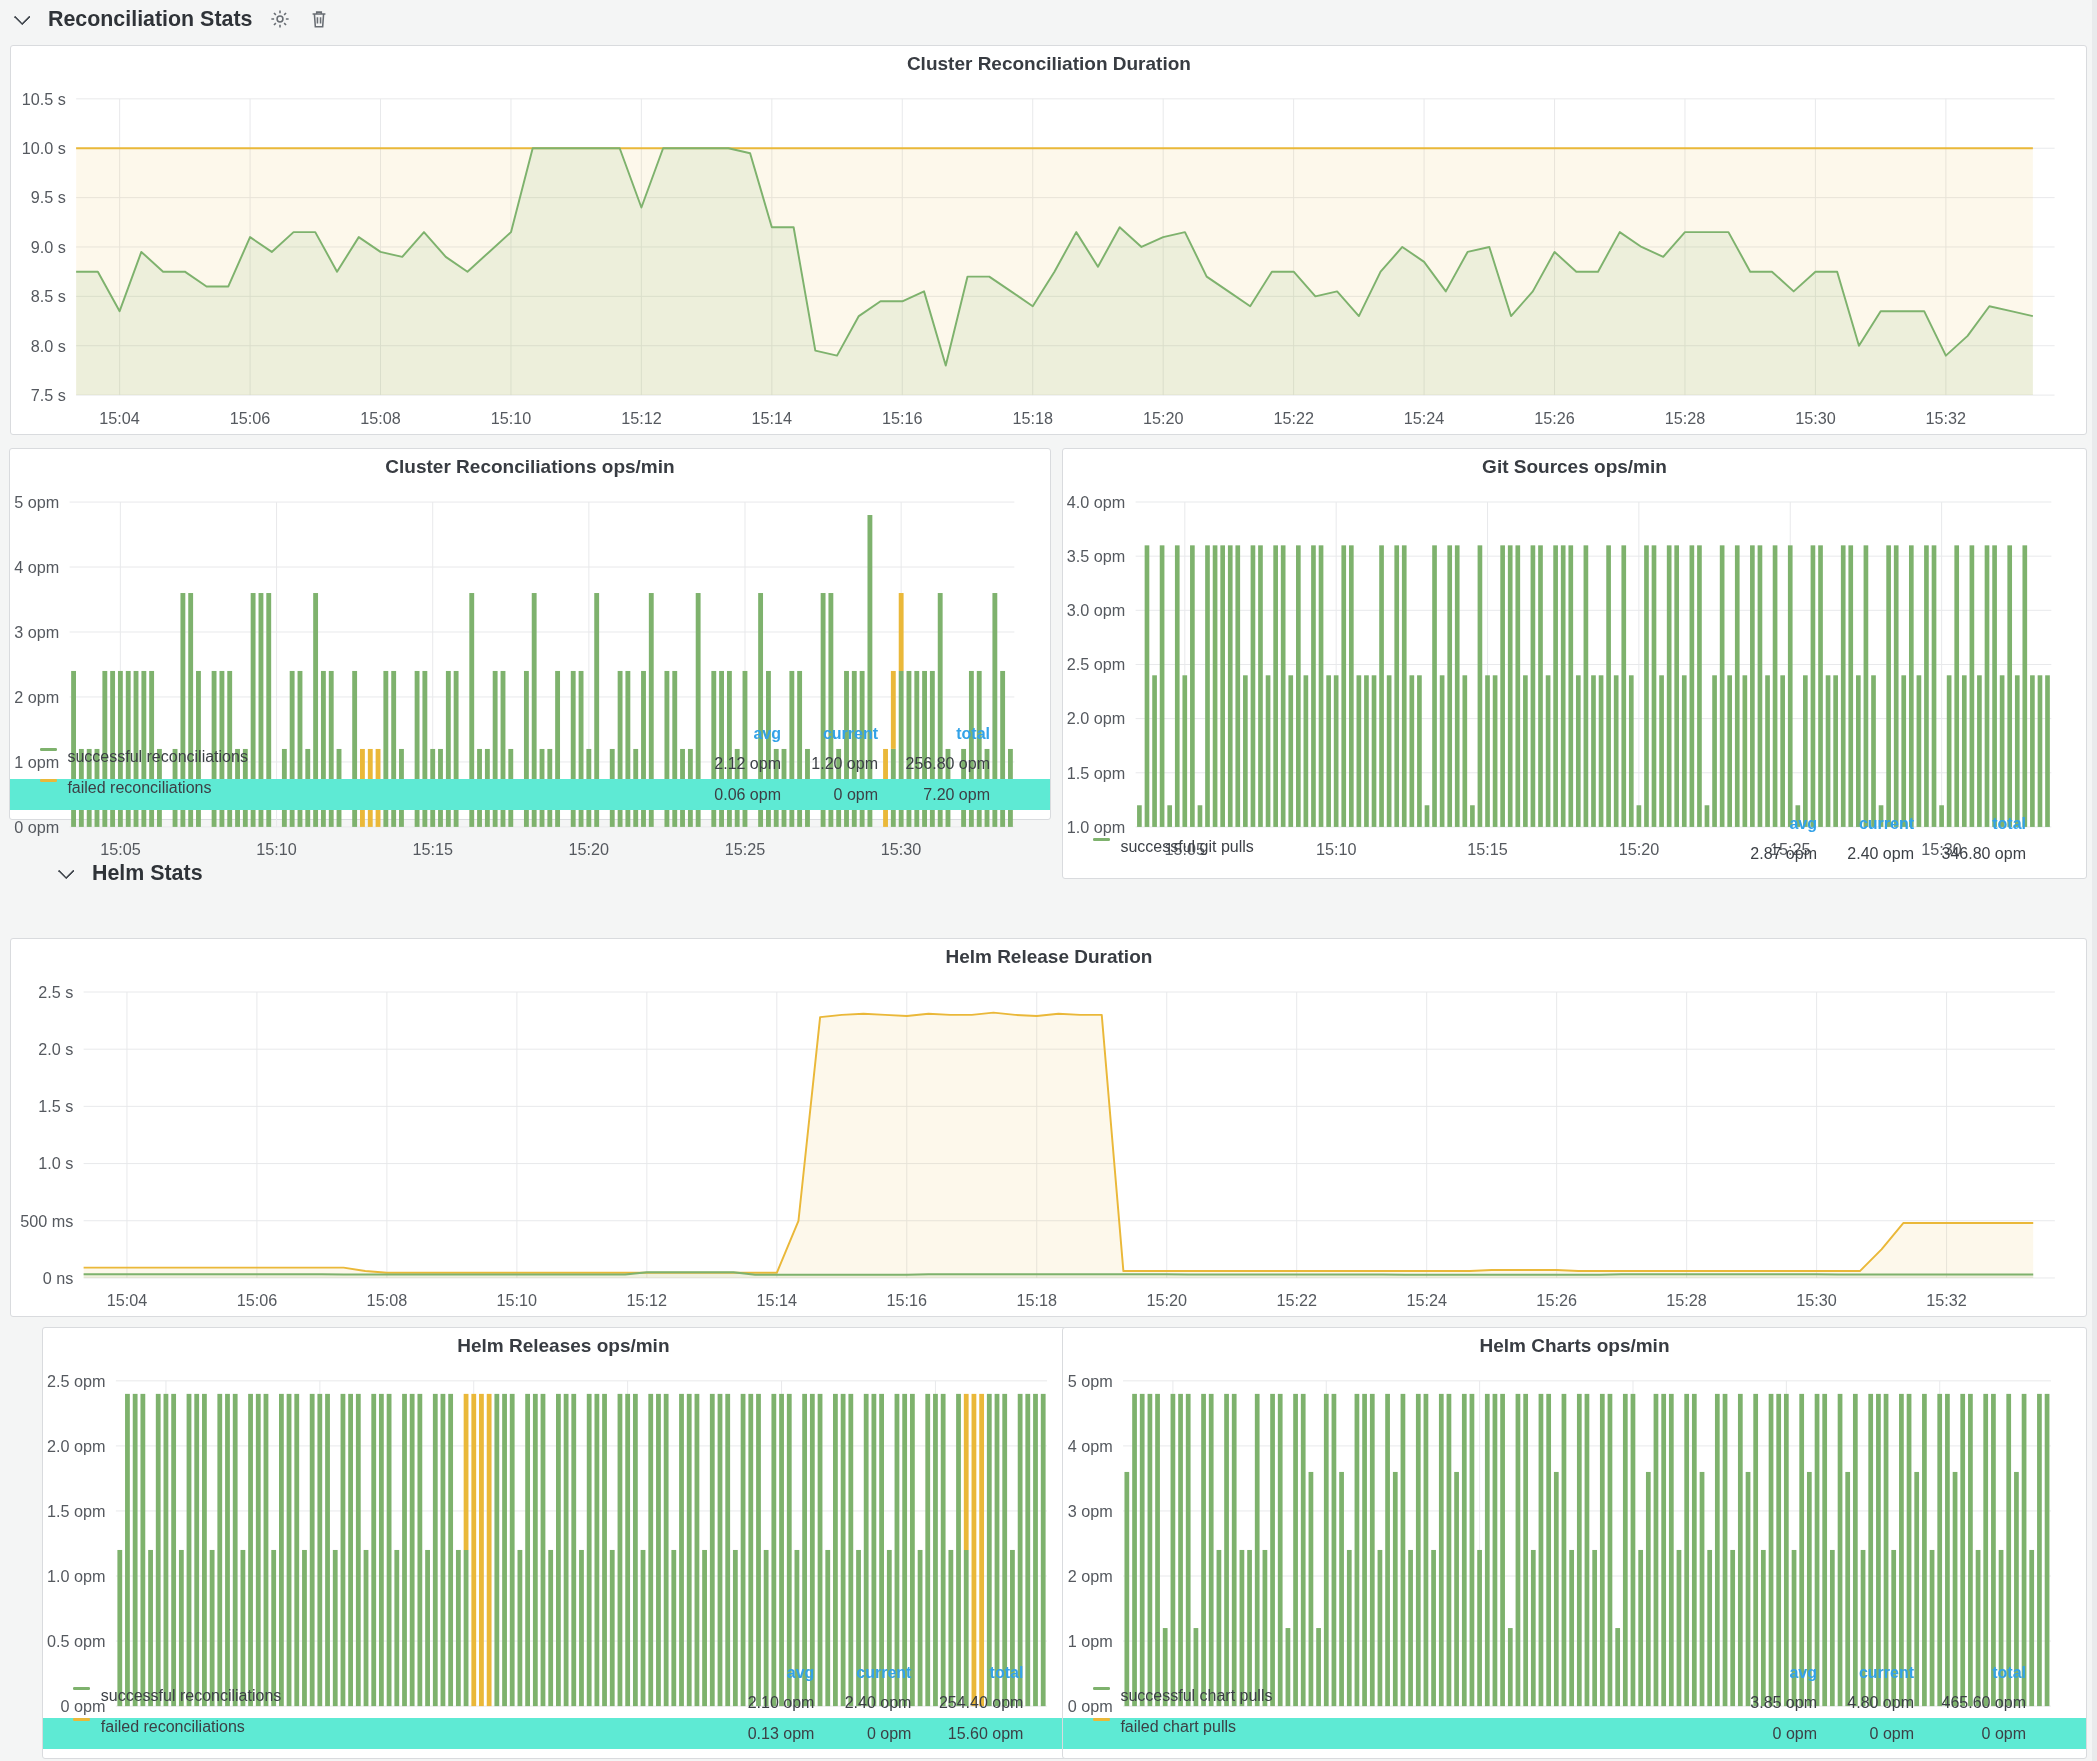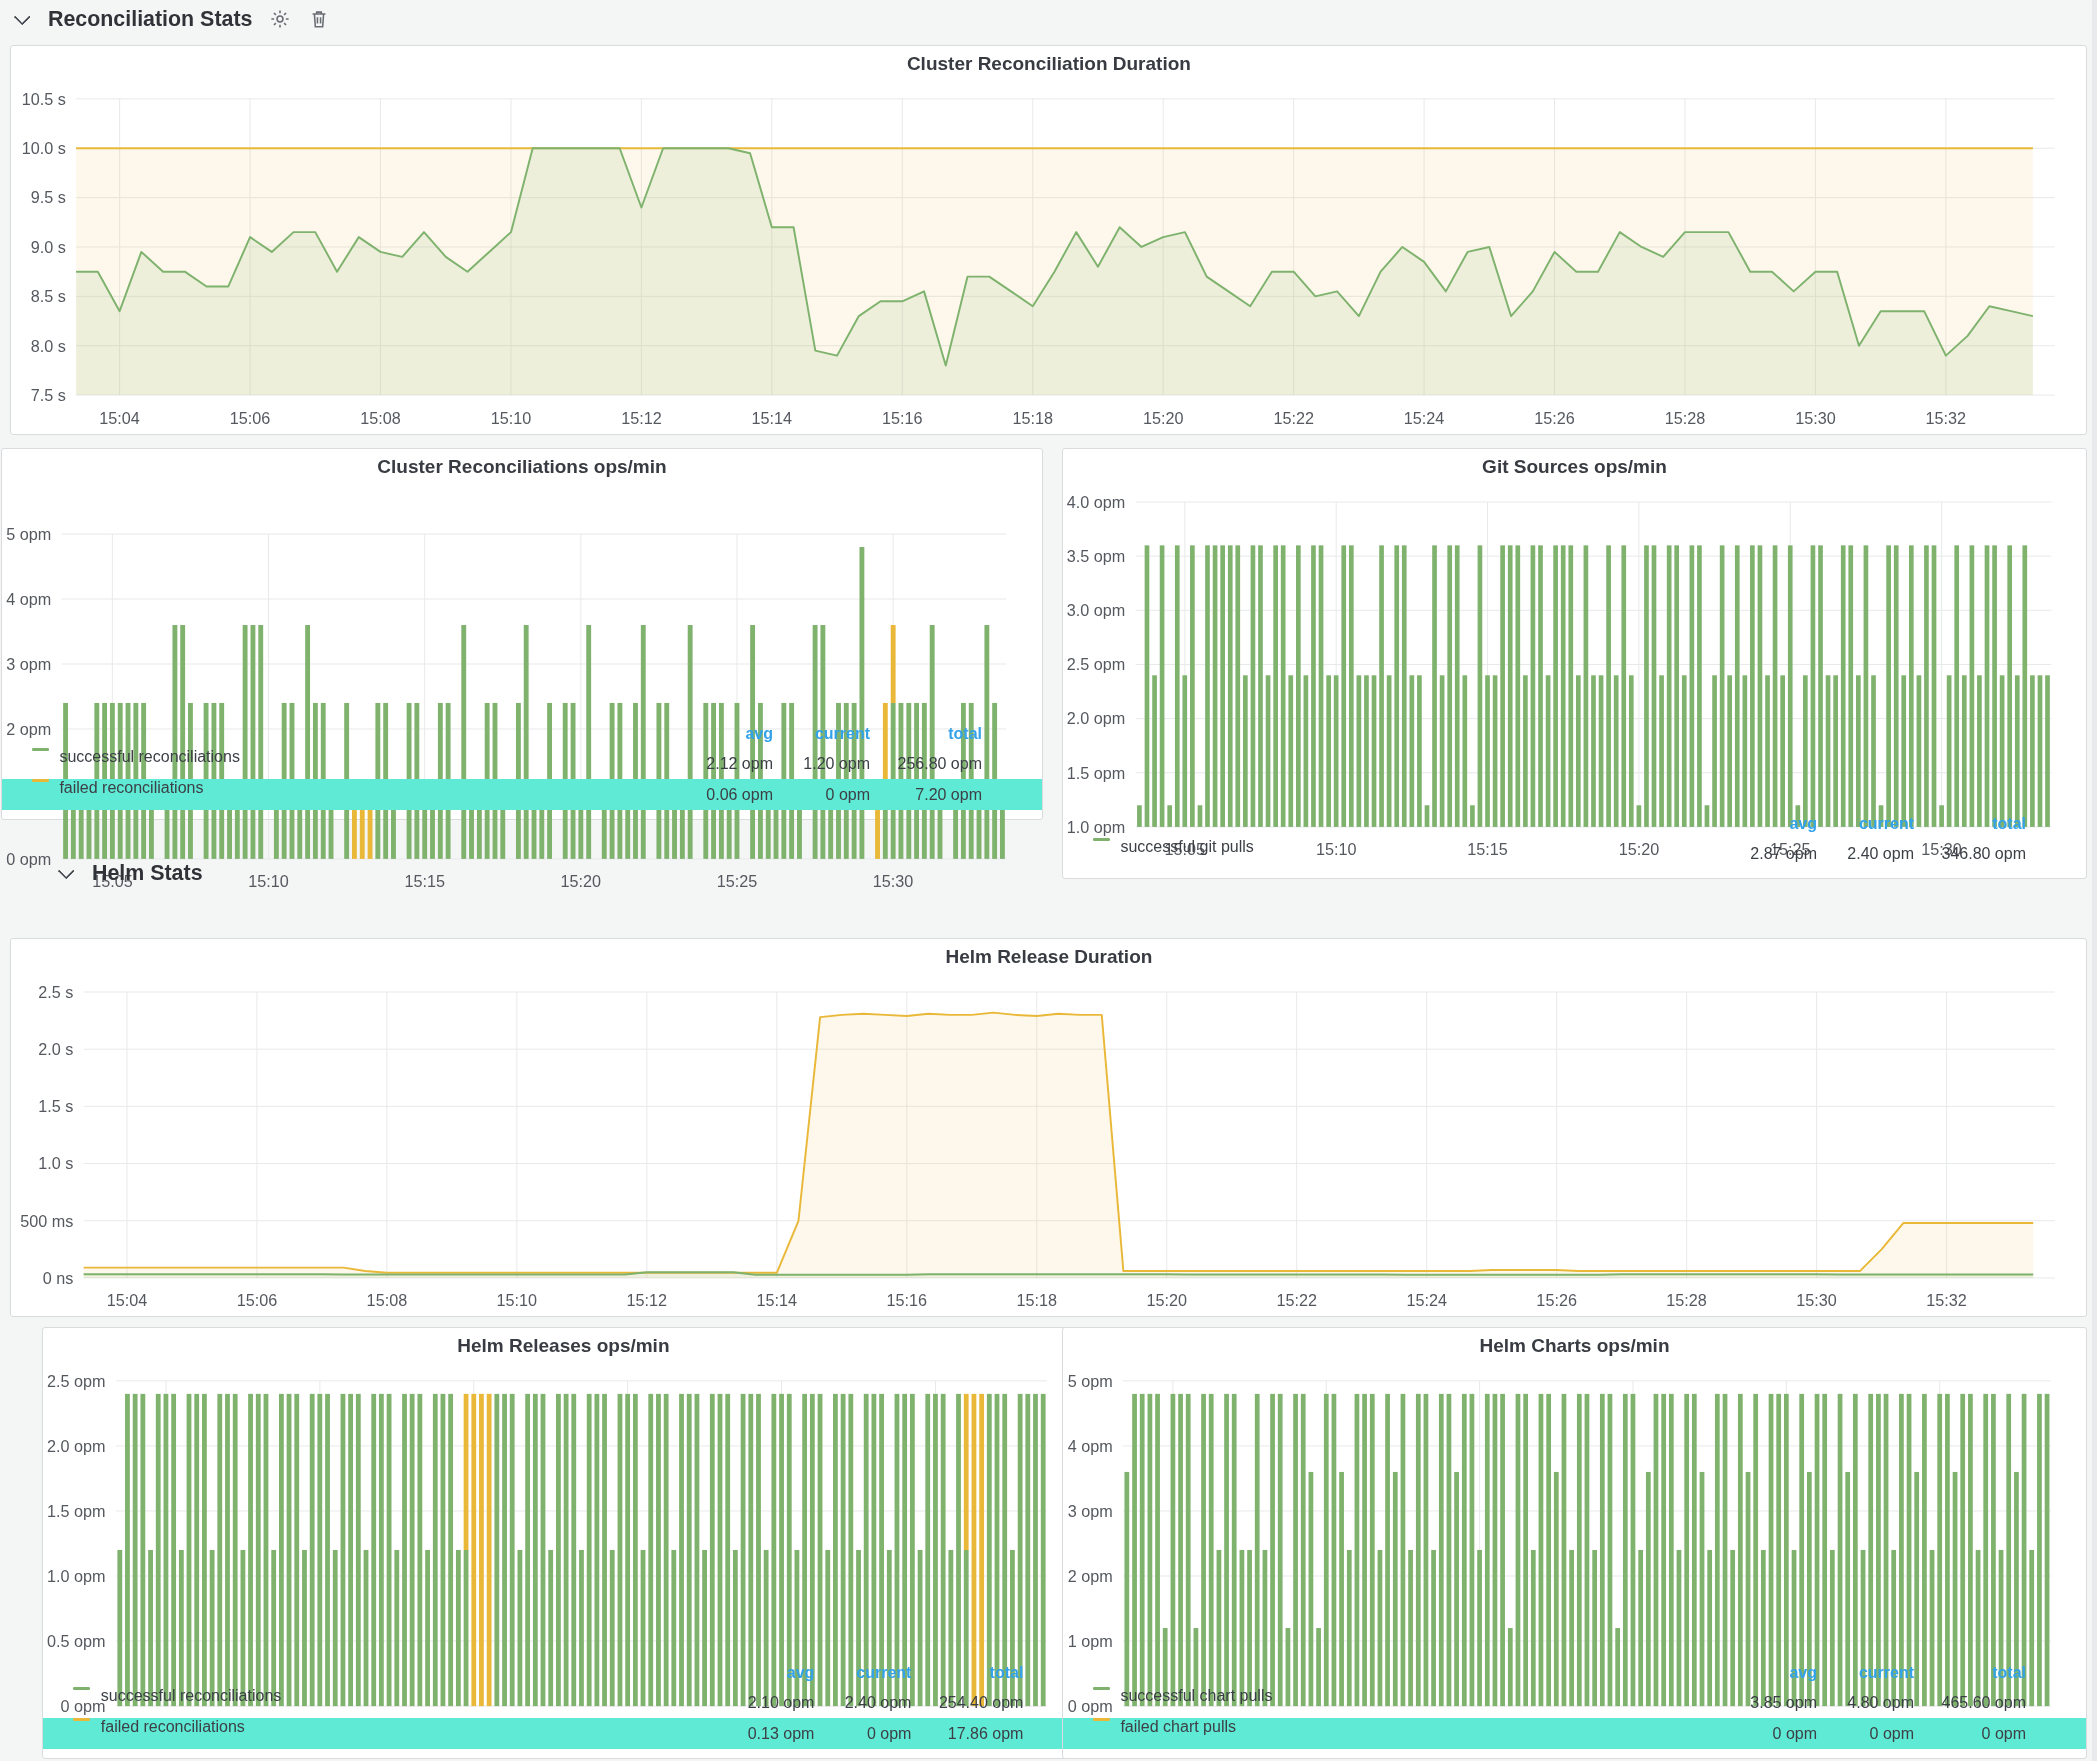--- a/index.html
+++ b/index.html
@@ -115,21 +115,21 @@
         <line x1="2984.3076923076924" y1="26" x2="2984.3076923076924" y2="483" stroke="#e7e8ea" stroke-width="1.5"></line>
         <text x="2984.3076923076924" y="527" text-anchor="middle">15:32</text>
         <path d="M100.0 102.2 L133.5 102.2 L167.1 102.2 L200.6 102.2 L234.2 102.2 L267.7 102.2 L301.2 102.2 L334.8 102.2 L368.3 102.2 L401.8 102.2 L435.4 102.2 L468.9 102.2 L502.5 102.2 L536.0 102.2 L569.5 102.2 L603.1 102.2 L636.6 102.2 L670.2 102.2 L703.7 102.2 L737.2 102.2 L770.8 102.2 L804.3 102.2 L837.8 102.2 L871.4 102.2 L904.9 102.2 L938.5 102.2 L972.0 102.2 L1005.5 102.2 L1039.1 102.2 L1072.6 102.2 L1106.2 102.2 L1139.7 102.2 L1173.2 102.2 L1206.8 102.2 L1240.3 102.2 L1273.8 102.2 L1307.4 102.2 L1340.9 102.2 L1374.5 102.2 L1408.0 102.2 L1441.5 102.2 L1475.1 102.2 L1508.6 102.2 L1542.2 102.2 L1575.7 102.2 L1609.2 102.2 L1642.8 102.2 L1676.3 102.2 L1709.8 102.2 L1743.4 102.2 L1776.9 102.2 L1810.5 102.2 L1844.0 102.2 L1877.5 102.2 L1911.1 102.2 L1944.6 102.2 L1978.2 102.2 L2011.7 102.2 L2045.2 102.2 L2078.8 102.2 L2112.3 102.2 L2145.8 102.2 L2179.4 102.2 L2212.9 102.2 L2246.5 102.2 L2280.0 102.2 L2313.5 102.2 L2347.1 102.2 L2380.6 102.2 L2414.2 102.2 L2447.7 102.2 L2481.2 102.2 L2514.8 102.2 L2548.3 102.2 L2581.8 102.2 L2615.4 102.2 L2648.9 102.2 L2682.5 102.2 L2716.0 102.2 L2749.5 102.2 L2783.1 102.2 L2816.6 102.2 L2850.2 102.2 L2883.7 102.2 L2917.2 102.2 L2950.8 102.2 L2984.3 102.2 L3017.8 102.2 L3051.4 102.2 L3084.9 102.2 L3118.5 102.2 L3118.5 483 L100.0 483 Z" fill="#EAB839" fill-opacity="0.1" stroke="none"></path>
         <path d="M100.0 102.2 L133.5 102.2 L167.1 102.2 L200.6 102.2 L234.2 102.2 L267.7 102.2 L301.2 102.2 L334.8 102.2 L368.3 102.2 L401.8 102.2 L435.4 102.2 L468.9 102.2 L502.5 102.2 L536.0 102.2 L569.5 102.2 L603.1 102.2 L636.6 102.2 L670.2 102.2 L703.7 102.2 L737.2 102.2 L770.8 102.2 L804.3 102.2 L837.8 102.2 L871.4 102.2 L904.9 102.2 L938.5 102.2 L972.0 102.2 L1005.5 102.2 L1039.1 102.2 L1072.6 102.2 L1106.2 102.2 L1139.7 102.2 L1173.2 102.2 L1206.8 102.2 L1240.3 102.2 L1273.8 102.2 L1307.4 102.2 L1340.9 102.2 L1374.5 102.2 L1408.0 102.2 L1441.5 102.2 L1475.1 102.2 L1508.6 102.2 L1542.2 102.2 L1575.7 102.2 L1609.2 102.2 L1642.8 102.2 L1676.3 102.2 L1709.8 102.2 L1743.4 102.2 L1776.9 102.2 L1810.5 102.2 L1844.0 102.2 L1877.5 102.2 L1911.1 102.2 L1944.6 102.2 L1978.2 102.2 L2011.7 102.2 L2045.2 102.2 L2078.8 102.2 L2112.3 102.2 L2145.8 102.2 L2179.4 102.2 L2212.9 102.2 L2246.5 102.2 L2280.0 102.2 L2313.5 102.2 L2347.1 102.2 L2380.6 102.2 L2414.2 102.2 L2447.7 102.2 L2481.2 102.2 L2514.8 102.2 L2548.3 102.2 L2581.8 102.2 L2615.4 102.2 L2648.9 102.2 L2682.5 102.2 L2716.0 102.2 L2749.5 102.2 L2783.1 102.2 L2816.6 102.2 L2850.2 102.2 L2883.7 102.2 L2917.2 102.2 L2950.8 102.2 L2984.3 102.2 L3017.8 102.2 L3051.4 102.2 L3084.9 102.2 L3118.5 102.2" fill="none" stroke="#EAB839" stroke-width="3" stroke-linejoin="round"></path>
         <path d="M100.0 292.6 L133.5 292.6 L167.1 353.5 L200.6 262.1 L234.2 292.6 L267.7 292.6 L301.2 315.4 L334.8 315.4 L368.3 239.3 L401.8 262.1 L435.4 231.6 L468.9 231.6 L502.5 292.6 L536.0 239.3 L569.5 262.1 L603.1 269.7 L636.6 231.6 L670.2 269.7 L703.7 292.6 L737.2 262.1 L770.8 231.6 L804.3 102.2 L837.8 102.2 L871.4 102.2 L904.9 102.2 L938.5 102.2 L972.0 193.6 L1005.5 102.2 L1039.1 102.2 L1072.6 102.2 L1106.2 102.2 L1139.7 109.8 L1173.2 224.0 L1206.8 224.0 L1240.3 414.4 L1273.8 422.1 L1307.4 361.1 L1340.9 338.3 L1374.5 338.3 L1408.0 323.0 L1441.5 437.3 L1475.1 300.2 L1508.6 300.2 L1542.2 323.0 L1575.7 345.9 L1609.2 292.6 L1642.8 231.6 L1676.3 285.0 L1709.8 224.0 L1743.4 254.5 L1776.9 239.3 L1810.5 231.6 L1844.0 300.2 L1877.5 323.0 L1911.1 345.9 L1944.6 292.6 L1978.2 292.6 L2011.7 330.7 L2045.2 323.0 L2078.8 361.1 L2112.3 292.6 L2145.8 254.5 L2179.4 277.4 L2212.9 323.0 L2246.5 262.1 L2280.0 254.5 L2313.5 361.1 L2347.1 323.0 L2380.6 262.1 L2414.2 292.6 L2447.7 292.6 L2481.2 231.6 L2514.8 254.5 L2548.3 269.7 L2581.8 231.6 L2615.4 231.6 L2648.9 231.6 L2682.5 292.6 L2716.0 292.6 L2749.5 323.0 L2783.1 292.6 L2816.6 292.6 L2850.2 406.8 L2883.7 353.5 L2917.2 353.5 L2950.8 353.5 L2984.3 422.1 L3017.8 391.6 L3051.4 345.9 L3084.9 353.5 L3118.5 361.1 L3118.5 483 L100.0 483 Z" fill="#7EB26D" fill-opacity="0.12" stroke="none"></path>
         <path d="M100.0 292.6 L133.5 292.6 L167.1 353.5 L200.6 262.1 L234.2 292.6 L267.7 292.6 L301.2 315.4 L334.8 315.4 L368.3 239.3 L401.8 262.1 L435.4 231.6 L468.9 231.6 L502.5 292.6 L536.0 239.3 L569.5 262.1 L603.1 269.7 L636.6 231.6 L670.2 269.7 L703.7 292.6 L737.2 262.1 L770.8 231.6 L804.3 102.2 L837.8 102.2 L871.4 102.2 L904.9 102.2 L938.5 102.2 L972.0 193.6 L1005.5 102.2 L1039.1 102.2 L1072.6 102.2 L1106.2 102.2 L1139.7 109.8 L1173.2 224.0 L1206.8 224.0 L1240.3 414.4 L1273.8 422.1 L1307.4 361.1 L1340.9 338.3 L1374.5 338.3 L1408.0 323.0 L1441.5 437.3 L1475.1 300.2 L1508.6 300.2 L1542.2 323.0 L1575.7 345.9 L1609.2 292.6 L1642.8 231.6 L1676.3 285.0 L1709.8 224.0 L1743.4 254.5 L1776.9 239.3 L1810.5 231.6 L1844.0 300.2 L1877.5 323.0 L1911.1 345.9 L1944.6 292.6 L1978.2 292.6 L2011.7 330.7 L2045.2 323.0 L2078.8 361.1 L2112.3 292.6 L2145.8 254.5 L2179.4 277.4 L2212.9 323.0 L2246.5 262.1 L2280.0 254.5 L2313.5 361.1 L2347.1 323.0 L2380.6 262.1 L2414.2 292.6 L2447.7 292.6 L2481.2 231.6 L2514.8 254.5 L2548.3 269.7 L2581.8 231.6 L2615.4 231.6 L2648.9 231.6 L2682.5 292.6 L2716.0 292.6 L2749.5 323.0 L2783.1 292.6 L2816.6 292.6 L2850.2 406.8 L2883.7 353.5 L2917.2 353.5 L2950.8 353.5 L2984.3 422.1 L3017.8 391.6 L3051.4 345.9 L3084.9 353.5 L3118.5 361.1" fill="none" stroke="#7EB26D" stroke-width="3" stroke-linejoin="round"></path>
       </svg>
     </div>
 </div>
 
-<div class="panel" style="left:1px;top:448px;width:1042px;height:372px;gap:32px;">
+<div class="panel" style="left:9px;top:448px;width:1042px;height:372px;">
   <div class="panel-title">Cluster Reconciliations ops/min</div>
   <div class="chart">
       <svg width="1040" height="381" viewBox="0 0 1604 587">
         <line x1="92" y1="527" x2="1549" y2="527" stroke="#e7e8ea" stroke-width="1.5"></line>
         <text x="76" y="536" text-anchor="end">0 opm</text>
         <line x1="92" y1="426.8" x2="1549" y2="426.8" stroke="#e7e8ea" stroke-width="1.5"></line>
         <text x="76" y="435.8" text-anchor="end">1 opm</text>
         <line x1="92" y1="326.6" x2="1549" y2="326.6" stroke="#e7e8ea" stroke-width="1.5"></line>
         <text x="76" y="335.6" text-anchor="end">2 opm</text>
         <line x1="92" y1="226.40000000000003" x2="1549" y2="226.40000000000003" stroke="#e7e8ea" stroke-width="1.5"></line>
@@ -675,21 +675,21 @@
         <span class="legend-label">successful reconciliations</span>
         <span class="val col-avg">2.10 opm</span>
         <span class="val col-current">2.40 opm</span>
         <span class="val col-total">254.40 opm</span>
       </div>
       <div class="legend-row striped">
         <span class="swatch" style="background: rgb(234, 184, 57);"></span>
         <span class="legend-label">failed reconciliations</span>
         <span class="val col-avg">0.13 opm</span>
         <span class="val col-current">0 opm</span>
-        <span class="val col-total">17.86 opm</span>
+        <span class="val col-total">15.60 opm</span>
       </div>
     </div>
 </div>
 
 <div class="panel" style="left:1062px;top:1327px;width:1025px;height:432px;">
   <div class="panel-title">Helm Charts ops/min</div>
   <div class="chart">
       <svg width="1024" height="381" viewBox="0 0 1579 588">
         <line x1="92" y1="528" x2="1524" y2="528" stroke="#e7e8ea" stroke-width="1.5"></line>
         <text x="76" y="537" text-anchor="end">0 opm</text>

